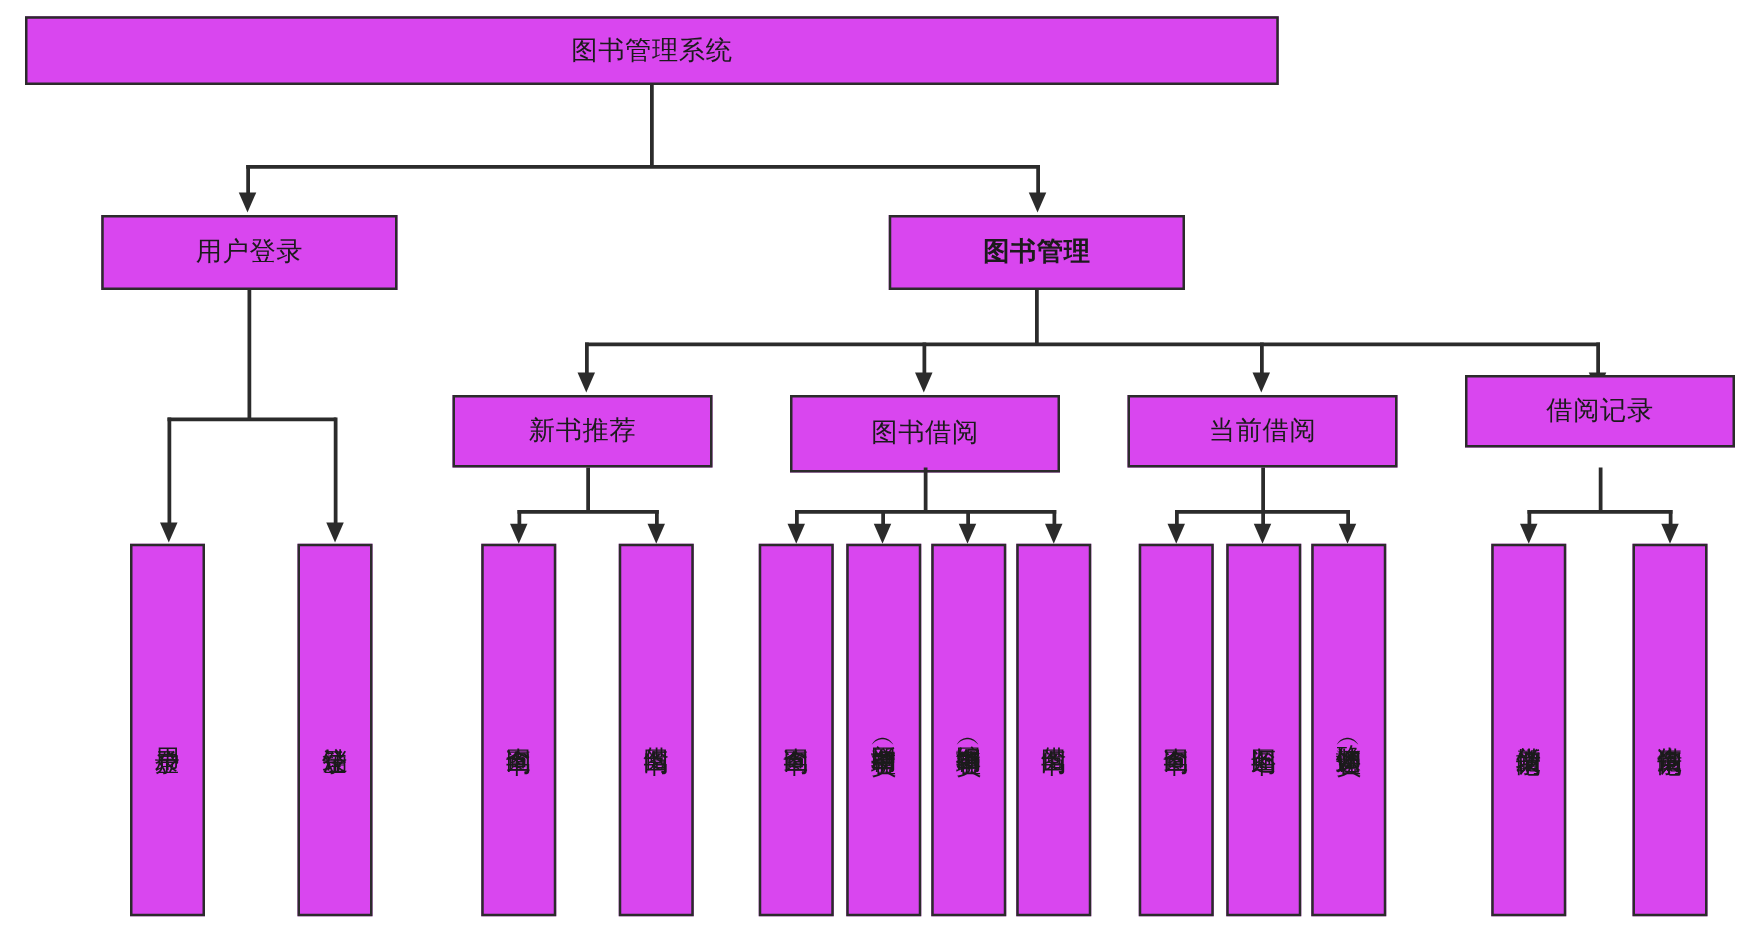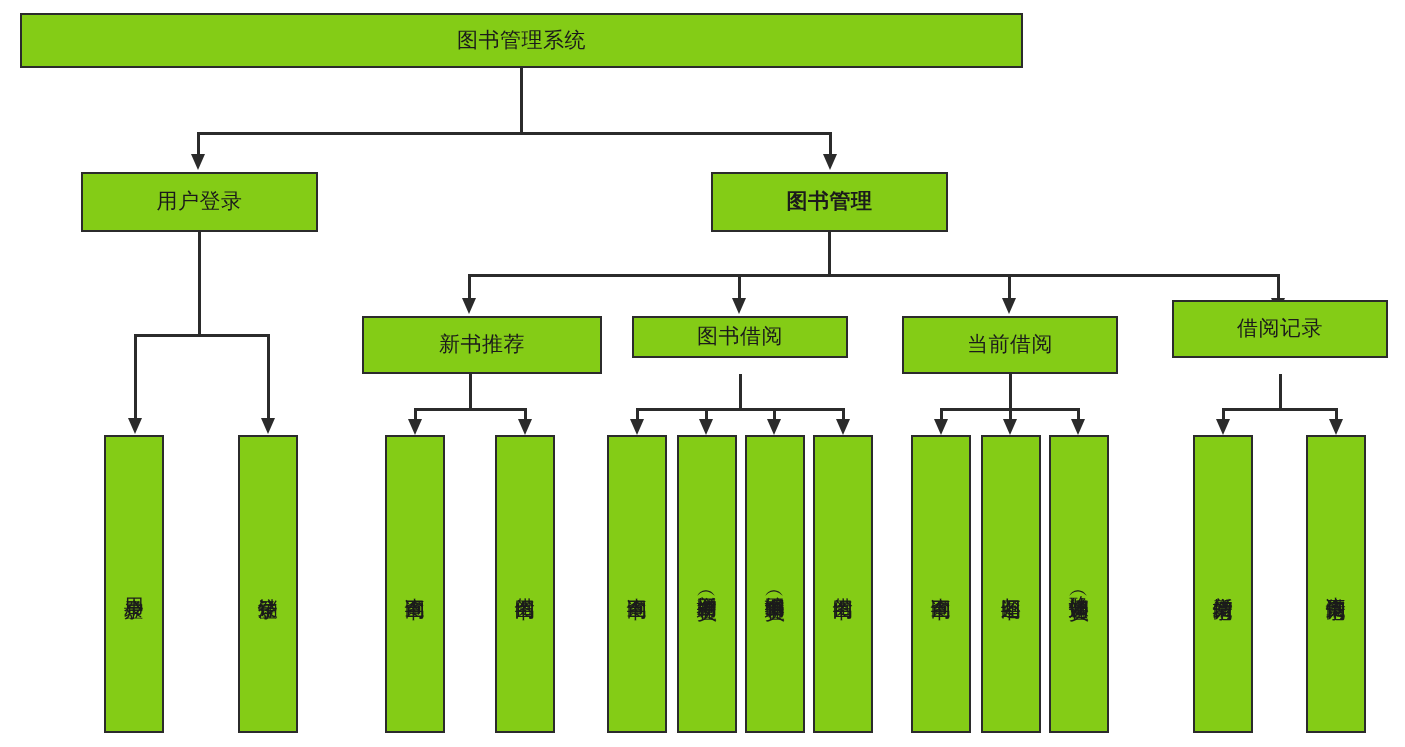--- a/index.html
+++ b/index.html
@@ -15,21 +15,21 @@
     width: 1405px;
     height: 747px;
     background: #ffffff;
     overflow: hidden;
   }
   
   .node {
     position: absolute;
     box-sizing: border-box;
     border: 2px solid #2b2b2b;
-    background: #84cc16;
+    background: #d946ef;
     color: #1b1b1b;
     display: flex;
     align-items: center;
     justify-content: center;
     text-align: center;
     line-height: 1.12;
   }
   .node.h {
     font-size: 21px;
     letter-spacing: 0.5px;
@@ -110,24 +110,24 @@
   <div class="seg h" style="left:468px; top:274px; width:812px; height:3px;"></div>
   <div class="seg v" style="left:468px; top:274px; width:3px; height:26px;"></div>
   <div class="arrow" style="left:462px; top:298px;"></div>
   <div class="seg v" style="left:738px; top:274px; width:3px; height:26px;"></div>
   <div class="arrow" style="left:732px; top:298px;"></div>
   <div class="seg v" style="left:1008px; top:274px; width:3px; height:26px;"></div>
   <div class="arrow" style="left:1002px; top:298px;"></div>
   <div class="seg v" style="left:1277px; top:274px; width:3px; height:26px;"></div>
   <div class="arrow" style="left:1271px; top:298px;"></div>
 
-  <div class="node h" style="left:362px; top:316px; width:240px; height:58px;">
+  <div class="node h" style="left:362px; top:316px; width:208px; height:58px;">
     <span>新书推荐</span>
   </div>
-  <div class="node h" style="left:632px; top:316px; width:216px; height:42px;">
+  <div class="node h" style="left:632px; top:316px; width:216px; height:62px;">
     <span>图书借阅</span>
   </div>
   <div class="node h" style="left:902px; top:316px; width:216px; height:58px;">
     <span>当前借阅</span>
   </div>
   <div class="node h" style="left:1172px; top:300px; width:216px; height:58px;">
     <span>借阅记录</span>
   </div>
 
   <div class="seg v" style="left:469px; top:374px; width:3px; height:36px;"></div>

